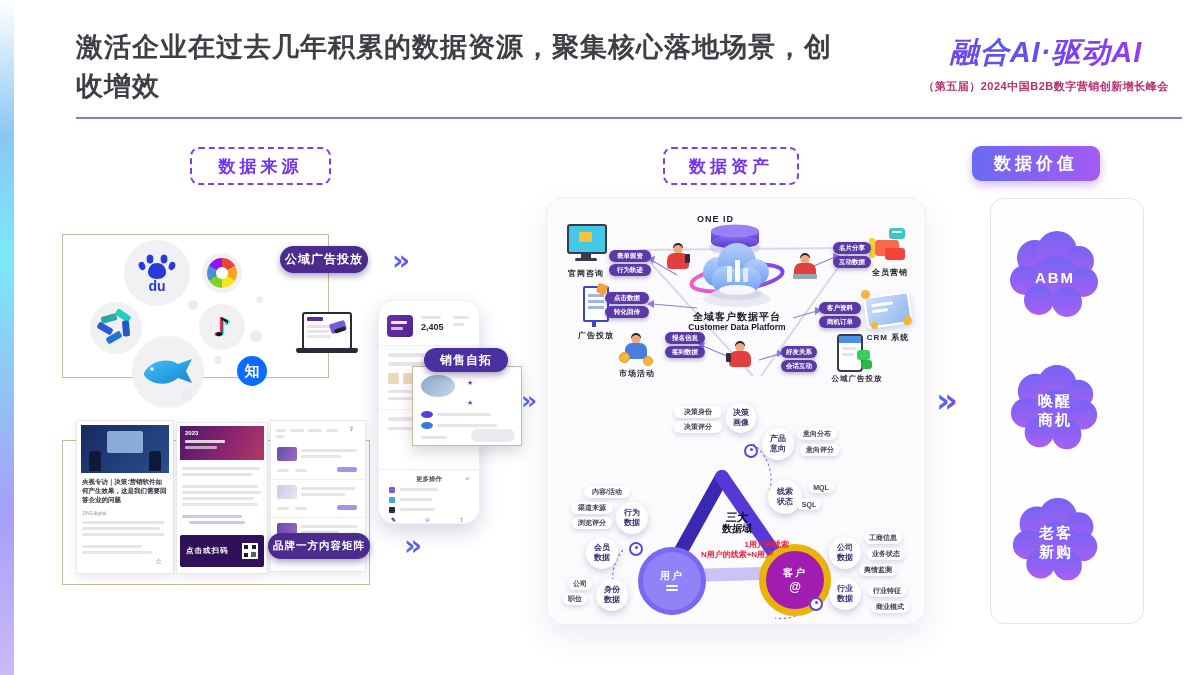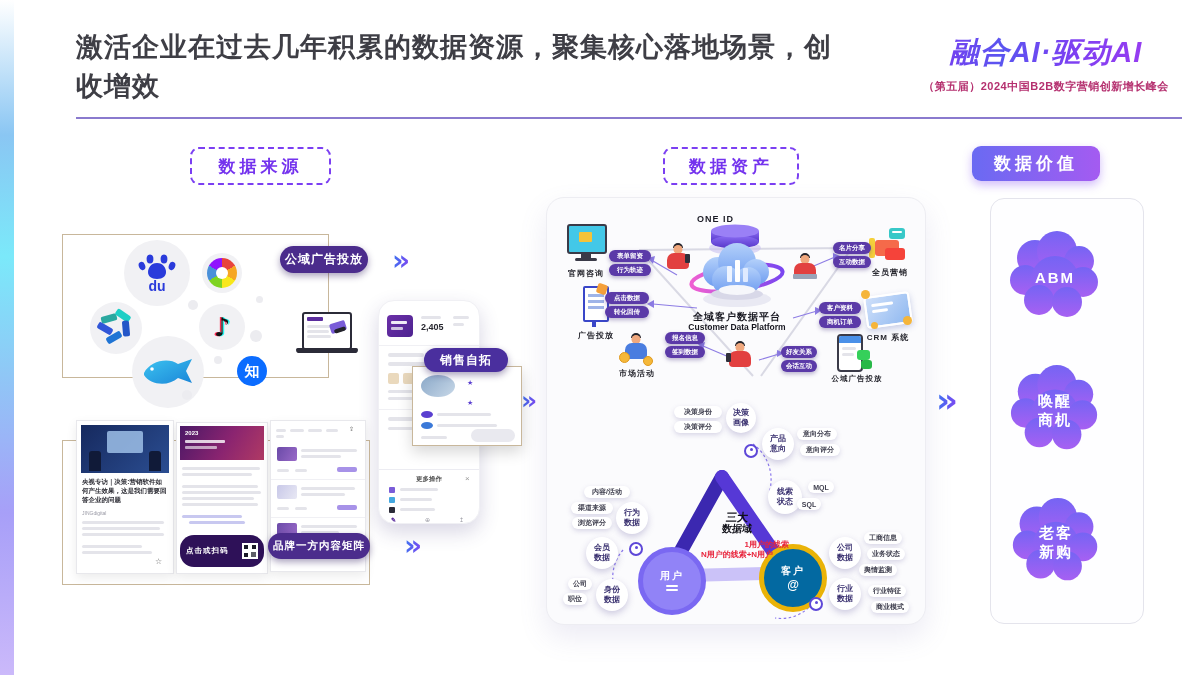--- a/index.html
+++ b/index.html
@@ -239,21 +239,21 @@
     <div class="a" style="left:5px;top:20px;width:32px;height:2.5px;background:#fff;opacity:.6;border-radius:1px"></div>
   </div>
   <div class="a bar" style="left:5px;top:44px;width:78px;height:2.5px"></div>
   <div class="a bar" style="left:5px;top:50px;width:70px;height:2.5px"></div>
   <div class="a bar" style="left:5px;top:62px;width:76px;height:2.5px"></div>
   <div class="a bar" style="left:5px;top:68px;width:79px;height:2.5px"></div>
   <div class="a bar" style="left:5px;top:74px;width:72px;height:2.5px"></div>
   <div class="a bar" style="left:5px;top:80px;width:76px;height:2.5px"></div>
   <div class="a bar" style="left:5px;top:92px;width:60px;height:2.5px;background:#c8c8f0"></div>
   <div class="a bar" style="left:12px;top:98px;width:56px;height:2.5px;background:#c8c8f0"></div>
-  <div class="a" style="left:3px;top:112px;width:84px;height:32px;background:#2e1158;border-radius:14px">
+  <div class="a" style="left:3px;top:112px;width:84px;height:32px;background:#2e1158;border-radius:2px">
     <span class="a t" style="left:6px;top:11px;color:#fff;font-size:7.5px;font-weight:800;letter-spacing:1px">点击或扫码</span>
     <div class="a" style="left:62px;top:8px;width:16px;height:16px;background:#fff">
       <div class="a" style="left:2px;top:2px;width:4px;height:4px;background:#1a1a28"></div>
       <div class="a" style="left:10px;top:2px;width:4px;height:4px;background:#1a1a28"></div>
       <div class="a" style="left:2px;top:10px;width:4px;height:4px;background:#1a1a28"></div>
       <div class="a" style="left:9px;top:9px;width:5px;height:5px;background:#1a1a28;opacity:.7"></div>
     </div>
   </div>
 </div>
 
@@ -439,21 +439,21 @@
   <div class="a tagp" style="left:234px;top:148px;width:36px;height:12px">好友关系</div>
   <div class="a tagp" style="left:234px;top:162px;width:36px;height:12px">会话互动</div>
 
   <div class="a node" style="left:91px;top:349px;width:58px;height:58px;background:#9183f7;border:5px solid #7a68f2">
     <span>用户</span>
     <div style="width:12px">
       <div style="height:2px;background:#fff;margin:2px 0;border-radius:1px"></div>
       <div style="height:2px;background:#fff;margin:2px 0;border-radius:1px"></div>
     </div>
   </div>
-  <div class="a node" style="left:212px;top:346px;width:58px;height:58px;background:#0369a1;border:5px solid #eab308">
+  <div class="a node" style="left:212px;top:346px;width:58px;height:58px;background:#a21caf;border:7px solid #eab308">
     <span>客户</span>
     <span style="font-size:12px;font-weight:700;letter-spacing:0">@</span>
   </div>
 
   <div class="a t" style="left:140px;top:312px;width:100px;text-align:center;font-size:11px;font-weight:900;color:#101018;transform:skewX(-6deg)">三大</div>
   <div class="a t" style="left:140px;top:324px;width:100px;text-align:center;font-size:10px;font-weight:900;color:#101018;transform:skewX(-6deg)">数据域</div>
   <div class="a t" style="left:138px;top:341px;width:104px;text-align:right;font-size:8px;font-weight:800;color:#e8243c">1用户的线索</div>
   <div class="a t" style="left:138px;top:351px;width:104px;text-align:center;font-size:8px;font-weight:800;color:#e8243c">N用户的线索+N用户</div>
 
   <div class="a gear" style="left:197px;top:246px"></div>

